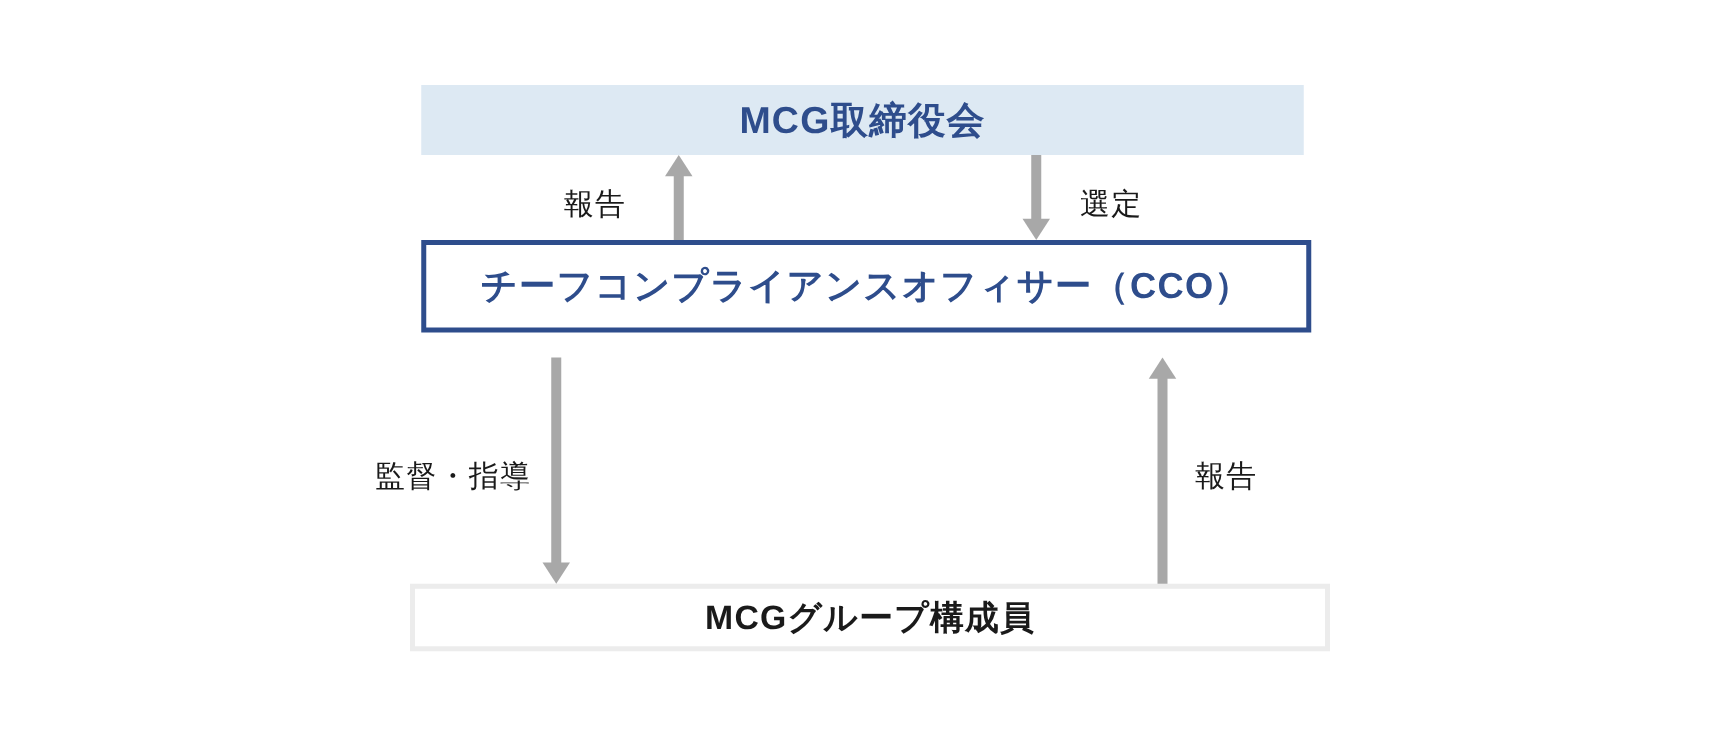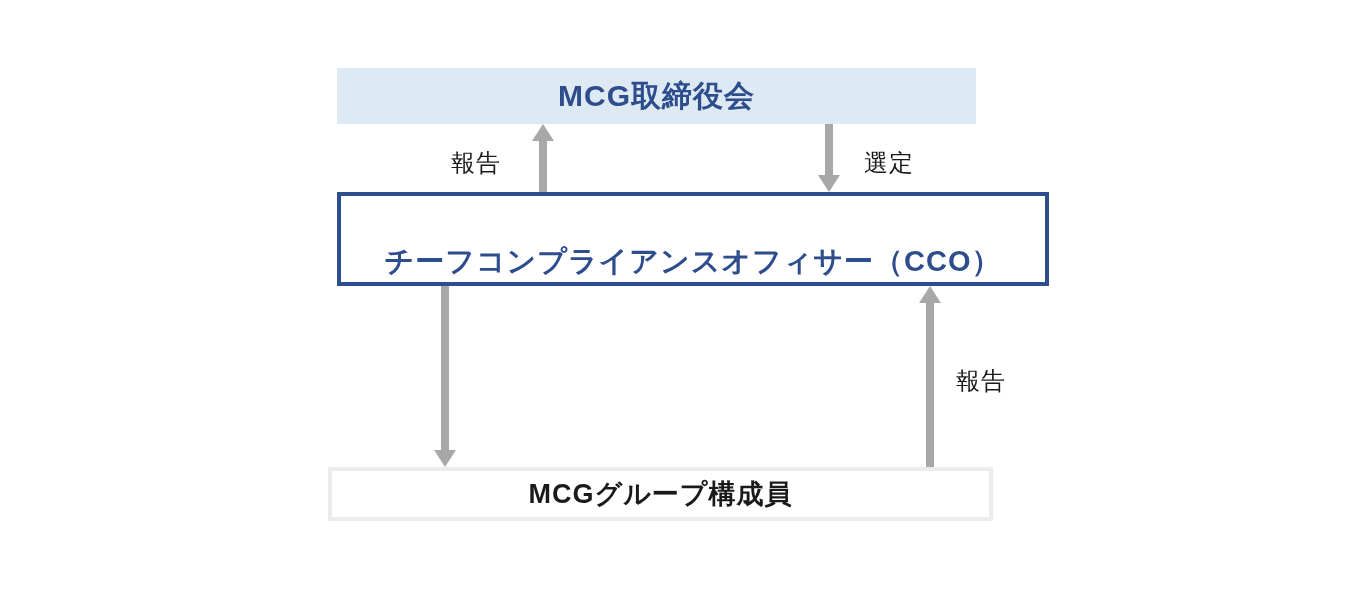--- a/index.html
+++ b/index.html
@@ -21,41 +21,40 @@
     align-items: center;
     justify-content: center;
     box-sizing: border-box;
     font-weight: bold;
     text-align: center;
     letter-spacing: 1px;
   }
   .node-board {
     left: 337px;
     top: 68px;
-    width: 639px;
+    width: 706px;
     height: 56px;
     background: #dde9f3;
     color: #2e4d8c;
     font-size: 30px;
   }
   .node-cco {
     left: 337px;
     top: 192px;
     width: 712px;
-    height: 94px;
+    height: 74px;
     background: #ffffff;
     border: 4px solid #2e4d8c;
     color: #2e4d8c;
     font-size: 29px;
-    align-items: flex-end;
   }
   .node-members {
     left: 328px;
     top: 467px;
-    width: 665px;
+    width: 736px;
     height: 54px;
     background: #ffffff;
     border: 4px solid #ececec;
     color: #1a1a1a;
     font-size: 27px;
   }
   .arrow {
     position: absolute;
     width: 22px;
   }
@@ -132,20 +131,21 @@
   <div class="arrow down arrow-selection">
     <div class="shaft"></div>
     <div class="head"></div>
   </div>
   <div class="edge-label label-selection">選定</div>
 
   <div class="arrow down arrow-supervision">
     <div class="shaft"></div>
     <div class="head"></div>
   </div>
+  <div class="edge-label label-supervision">監督・指導</div>
 
   <div class="arrow up arrow-report-bottom">
     <div class="head"></div>
     <div class="shaft"></div>
   </div>
   <div class="edge-label label-report-bottom">報告</div>
 
 </div>
 
 </body></html>

